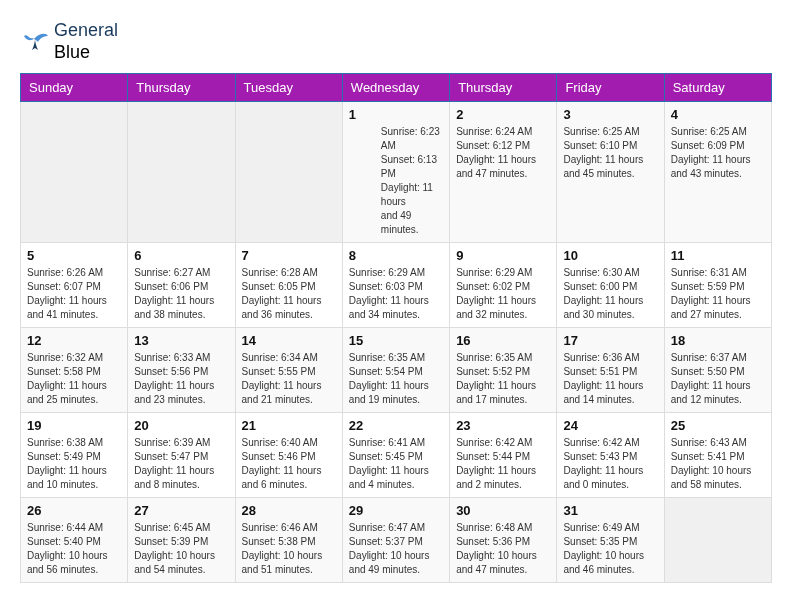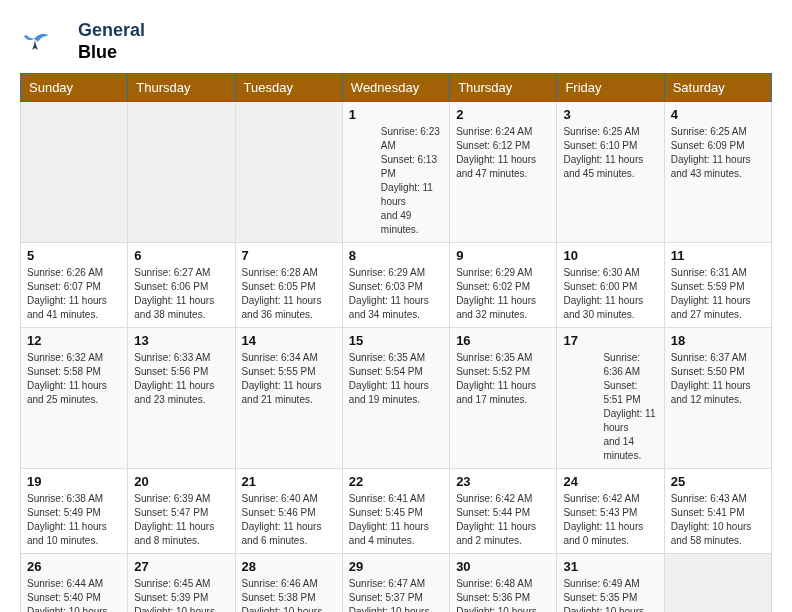--- a/index.html
+++ b/index.html
@@ -15,24 +15,23 @@
       justify-content: space-between;
       align-items: flex-start;
       margin-bottom: 10px;
     }
     .logo {
       display: flex;
       align-items: center;
     }
     .logo-text {
       font-size: 18px;
-      font-weight: bold;
+      font-weight: normal;
       color: #1a3a5c;
       line-height: 1.2;
-      margin-left: 24px;
     }
     .logo-text span {
       color: #000000;
     }
     .logo-bird {
       width: 30px;
       height: 24px;
       margin-right: 4px;
     }
     .title-block {
@@ -46,21 +45,21 @@
     .location {
       font-size: 16px;
       color: #333;
     }
     .calendar {
       width: 100%;
       border-collapse: collapse;
       border: 1px solid #ccc;
     }
     .calendar th {
-      background-color: #a16207;
+      background-color: #a21caf;
       color: white;
       text-align: left;
       padding: 6px 8px;
       font-size: 13px;
       font-weight: normal;
       border: 1px solid #2c6fad;
     }
     .calendar td {
       vertical-align: top;
       padding: 5px 6px;
@@ -236,21 +235,21 @@
         </td>
         <td>
           <span class="day-number">16</span>
           <div class="day-info" style="white-space: pre-line;">Sunrise: 6:35 AM
 Sunset: 5:52 PM
 Daylight: 11 hours
 and 17 minutes.</div>
         </td>
         <td>
           <span class="day-number">17</span>
-          <div class="day-info" style="white-space: pre-line; margin-left: 40px;">Sunrise: 6:36 AM
+          <div class="day-info" style="white-space: pre-line;">Sunrise: 6:36 AM
 Sunset: 5:51 PM
 Daylight: 11 hours
 and 14 minutes.</div>
         </td>
         <td>
           <span class="day-number">18</span>
           <div class="day-info" style="white-space: pre-line;">Sunrise: 6:37 AM
 Sunset: 5:50 PM
 Daylight: 11 hours
 and 12 minutes.</div>

